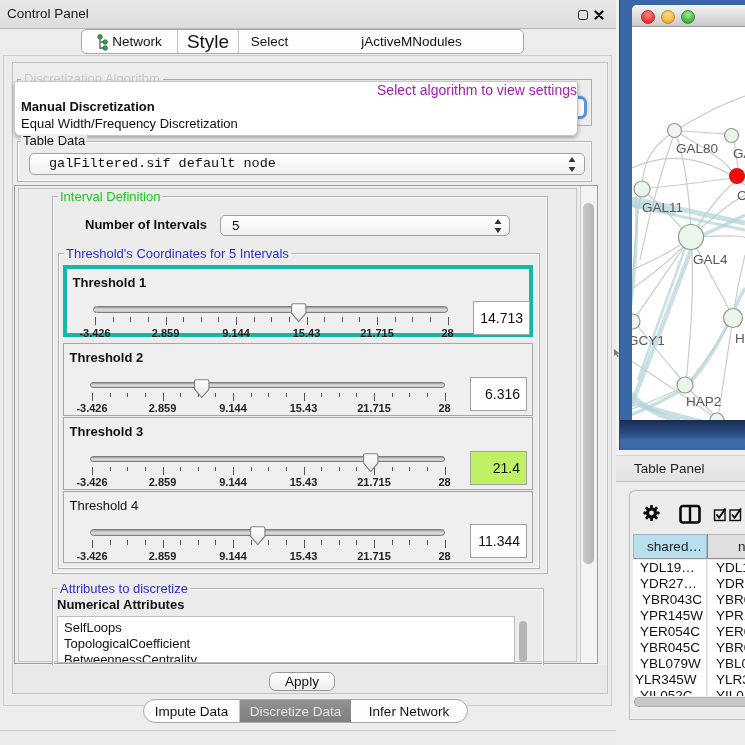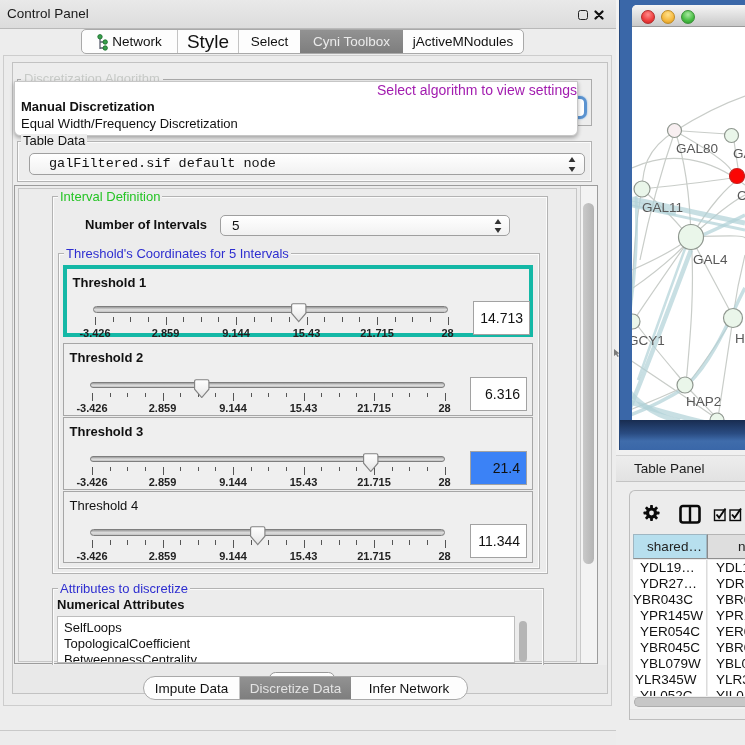--- a/index.html
+++ b/index.html
@@ -31,21 +31,20 @@
   <div class="abs" style="left:81px;top:29px;width:443px;height:25px;background:#fdfdfd;border:1px solid #a9a9a9;border-radius:5px;box-sizing:border-box;overflow:hidden;display:flex;">
     <div style="width:95px;display:flex;align-items:center;justify-content:center;border-right:1px solid #c4c4c4;font-size:13.5px;font-weight:500;">
       <svg width="11" height="17" viewBox="0 0 11 17" style="margin-right:4px;margin-top:2px;">
         <path d="M3 4.5 L3 15 M3 8 L7.5 8 M3 14 L7.5 14" stroke="#5a5f6e" stroke-width="1.3" fill="none"></path>
         <circle cx="3" cy="2.8" r="2.2" fill="#38a04c" stroke="#1e7030" stroke-width="0.9"></circle>
         <circle cx="8.2" cy="8" r="2.2" fill="#38a04c" stroke="#1e7030" stroke-width="0.9"></circle>
         <circle cx="8.2" cy="14" r="2.2" fill="#38a04c" stroke="#1e7030" stroke-width="0.9"></circle>
       </svg>Network</div>
     <div style="width:60px;display:flex;align-items:center;justify-content:center;border-right:1px solid #c4c4c4;font-size:19px;font-weight:500;">Style</div>
     <div style="width:61px;display:flex;align-items:center;justify-content:center;font-size:13.5px;font-weight:500;">Select</div>
-    <div style="width:103px;display:flex;align-items:center;justify-content:center;background:linear-gradient(#929292,#7e7e7e);color:#ebebeb;font-size:13.5px;font-weight:500;">Cyni Toolbox</div>
     <div style="flex:1;display:flex;align-items:center;justify-content:center;font-size:13.5px;font-weight:500;">jActiveMNodules</div>
   </div>
 
   <div class="abs" style="left:17px;top:79px;width:575px;height:47px;border:1px solid #ababab;box-sizing:border-box;"></div>
   <div class="abs" style="left:21px;top:72px;font-size:13px;color:#c7cac7;font-weight:400;background:#ededed;padding:0 3px;line-height:14px;">Discretization Algorithm</div>
   <div class="abs" style="left:560px;top:96px;width:27px;height:23px;border:3px solid #5b93d0;border-radius:7px;background:#fff;box-shadow:0 0 2px #7fb0e0;box-sizing:border-box;"></div>
 
   <div class="abs" style="left:14px;top:81px;width:564px;height:55px;background:#fff;border:1px solid #c6c6c6;border-radius:0 0 6px 6px;box-shadow:0 2px 4px rgba(0,0,0,0.32);box-sizing:border-box;">
     <div style="height:17px;line-height:17px;text-align:right;color:#a21caf;font-size:14px;">Select algorithm to view settings</div>
     <div style="height:17px;line-height:16px;padding-left:6px;font-weight:bold;font-size:13px;">Manual Discretization</div>
@@ -202,21 +201,21 @@
         <svg style="position:absolute;left:298.25px;top:34.5px;" width="17.5" height="19.5" viewBox="0 0 17 21">
      <path d="M2.5 0.8 L14.5 0.8 Q16.2 0.8 16.2 2.5 L16.2 11 L8.5 20 L0.8 11 L0.8 2.5 Q0.8 0.8 2.5 0.8 Z" fill="url(#g2)" stroke="#828282" stroke-width="1.2"></path>
      <defs>
             <linearGradient id="g2" x1="0" y1="0" x2="0" y2="1">
        <stop offset="0" stop-color="#ffffff"></stop>
               <stop offset="0.5" stop-color="#f2f2f2"></stop>
               <stop offset="1" stop-color="#e4e4e4"></stop>
      </linearGradient>
           </defs>
         </svg>
-        <div style="position:absolute;left:406.5px;top:32.5px;width:57px;height:34px;background:#3b82f6;border:1px solid #a2a2a2;box-sizing:border-box;font-size:14px;line-height:32px;text-align:right;padding-right:6px;">21.4</div>
+        <div style="position:absolute;left:406.5px;top:32.5px;width:57px;height:34px;background:#bef264;border:1px solid #a2a2a2;box-sizing:border-box;font-size:14px;line-height:32px;text-align:right;padding-right:6px;">21.4</div>
       </div>
       <div class="abs" style="left:62.5px;top:490.5px;width:470px;height:72.5px;border:1px solid #a6a6a6;background:#efefef;box-sizing:border-box;">
         <div style="position:absolute;left:6px;top:6px;font-size:13px;font-weight:normal;">Threshold 4</div>
         <div style="position:absolute;left:26.5px;top:37.5px;width:355px;height:6.5px;border:1px solid #7e7e7e;border-radius:4px;background:linear-gradient(#9a9a9a,#e0e0e0 55%,#c2c2c2);box-sizing:border-box;"></div>
         <div style="position:absolute;left:28.50px;top:48.5px;width:1px;height:8px;background:#555;"></div>
         <div style="position:absolute;left:46.13px;top:48.5px;width:1px;height:4.5px;background:#555;"></div>
         <div style="position:absolute;left:63.75px;top:48.5px;width:1px;height:4.5px;background:#555;"></div>
         <div style="position:absolute;left:81.38px;top:48.5px;width:1px;height:4.5px;background:#555;"></div>
         <div style="position:absolute;left:99.00px;top:48.5px;width:1px;height:8px;background:#555;"></div>
         <div style="position:absolute;left:116.63px;top:48.5px;width:1px;height:4.5px;background:#555;"></div>
@@ -259,21 +258,21 @@
   <div class="abs gtitle" style="left:58px;top:582px;color:#2e2ed0;background:#ececec;">Attributes to discretize</div>
   <div class="abs" style="left:57px;top:597px;font-size:13px;font-weight:bold;color:#111;">Numerical Attributes</div>
   <div class="abs" style="left:57px;top:616px;width:458px;height:47px;background:#fff;border:1px solid #bdbdbd;box-sizing:border-box;overflow:hidden;">
     <div style="padding:3px 0 0 6px;font-size:13px;line-height:16px;">SelfLoops<br>TopologicalCoefficient<br>BetweennessCentrality</div>
   </div>
   <div class="abs" style="left:519px;top:621px;width:8px;height:41px;background:#b5b5b5;border-radius:4px;"></div>
 
   <div class="abs" style="left:13px;top:665px;width:594px;height:28px;background:#e9e9e9;"></div>
   <div class="abs" style="left:269px;top:672px;width:66px;height:19px;border:1px solid #989898;border-radius:6.5px;background:linear-gradient(#ffffff,#ededed);box-sizing:border-box;text-align:center;font-size:13.5px;line-height:17px;color:#111;">Apply</div>
 
-  <div class="abs" style="left:143px;top:676px;width:325px;height:24px;background:#fdfdfd;border:1px solid #a9a9a9;border-radius:12px;box-sizing:border-box;overflow:hidden;display:flex;">
+  <div class="abs" style="left:143px;top:699px;width:325px;height:24px;background:#fdfdfd;border:1px solid #a9a9a9;border-radius:12px;box-sizing:border-box;overflow:hidden;display:flex;">
     <div style="width:95px;display:flex;align-items:center;justify-content:center;border-right:1px solid #c4c4c4;font-size:13.5px;font-weight:500;">Impute Data</div>
     <div style="width:111px;display:flex;align-items:center;justify-content:center;background:linear-gradient(#929292,#7e7e7e);color:#e3e3e3;font-size:13.5px;font-weight:500;">Discretize Data</div>
     <div style="flex:1;display:flex;align-items:center;justify-content:center;font-size:13.5px;font-weight:500;">Infer Network</div>
   </div>
   <div class="abs" style="left:0px;top:730px;width:616px;height:1px;background:#c9c9c9;"></div>
   <div class="abs" style="left:0px;top:731px;width:616px;height:14px;background:#ececec;"></div>
 
   <div class="abs" style="left:616px;top:0;width:3px;height:455px;background:#f2f2f2;"></div>
   <div class="abs" style="left:619px;top:0;width:126px;height:450px;background:#3a67a8;border-left:1px solid #27497c;box-sizing:border-box;"></div>
 
@@ -370,21 +369,21 @@
   </svg>
 
   <div class="abs" style="left:633px;top:534px;width:74px;height:25px;background:#b7dfee;border:1px solid #9fb6c2;border-bottom:1px solid #8f8f8f;box-sizing:border-box;text-align:center;font-size:13.5px;line-height:23px;color:#222;padding-left:9px;">shared…</div>
   <div class="abs" style="left:707px;top:534px;width:38px;height:25px;background:#dedede;border-top:1px solid #b5b5b5;border-bottom:1px solid #8f8f8f;border-left:1.5px solid #8a8a8a;box-sizing:border-box;font-size:13.5px;line-height:23px;color:#222;padding-left:30px;">n</div>
 
   <div id="rows">
       <div class="abs" style="left:633px;top:560px;width:74px;height:16px;background:#fff;border-right:1px solid #dcdcdc;box-sizing:border-box;font-size:13.5px;line-height:15.5px;padding-left:7px;">YDL19…</div>
       <div class="abs" style="left:708px;top:560px;width:37px;height:16px;background:#fff;font-size:13.5px;line-height:15.5px;padding-left:8px;">YDL1</div>
       <div class="abs" style="left:633px;top:576px;width:74px;height:16px;background:#fff;border-right:1px solid #dcdcdc;box-sizing:border-box;font-size:13.5px;line-height:15.5px;padding-left:7px;">YDR27…</div>
       <div class="abs" style="left:708px;top:576px;width:37px;height:16px;background:#fff;font-size:13.5px;line-height:15.5px;padding-left:8px;">YDR2</div>
-      <div class="abs" style="left:633px;top:592px;width:74px;height:16px;background:#fff;border-right:1px solid #dcdcdc;box-sizing:border-box;font-size:13.5px;line-height:15.5px;padding-left:0;">YBR043C</div>
+      <div class="abs" style="left:633px;top:592px;width:74px;height:16px;background:#fff;border-right:1px solid #dcdcdc;box-sizing:border-box;font-size:13.5px;line-height:15.5px;padding-left:9px;">YBR043C</div>
       <div class="abs" style="left:708px;top:592px;width:37px;height:16px;background:#fff;font-size:13.5px;line-height:15.5px;padding-left:8px;">YBR0</div>
       <div class="abs" style="left:633px;top:608px;width:74px;height:16px;background:#fff;border-right:1px solid #dcdcdc;box-sizing:border-box;font-size:13.5px;line-height:15.5px;padding-left:7px;">YPR145W</div>
       <div class="abs" style="left:708px;top:608px;width:37px;height:16px;background:#fff;font-size:13.5px;line-height:15.5px;padding-left:8px;">YPR1</div>
       <div class="abs" style="left:633px;top:624px;width:74px;height:16px;background:#fff;border-right:1px solid #dcdcdc;box-sizing:border-box;font-size:13.5px;line-height:15.5px;padding-left:7px;">YER054C</div>
       <div class="abs" style="left:708px;top:624px;width:37px;height:16px;background:#fff;font-size:13.5px;line-height:15.5px;padding-left:8px;">YER0</div>
       <div class="abs" style="left:633px;top:640px;width:74px;height:16px;background:#fff;border-right:1px solid #dcdcdc;box-sizing:border-box;font-size:13.5px;line-height:15.5px;padding-left:7px;">YBR045C</div>
       <div class="abs" style="left:708px;top:640px;width:37px;height:16px;background:#fff;font-size:13.5px;line-height:15.5px;padding-left:8px;">YBR0</div>
       <div class="abs" style="left:633px;top:656px;width:74px;height:16px;background:#fff;border-right:1px solid #dcdcdc;box-sizing:border-box;font-size:13.5px;line-height:15.5px;padding-left:7px;">YBL079W</div>
       <div class="abs" style="left:708px;top:656px;width:37px;height:16px;background:#fff;font-size:13.5px;line-height:15.5px;padding-left:8px;">YBL0</div>
       <div class="abs" style="left:633px;top:672px;width:74px;height:16px;background:#fff;border-right:1px solid #dcdcdc;box-sizing:border-box;font-size:13.5px;line-height:15.5px;padding-left:2px;">YLR345W</div>

